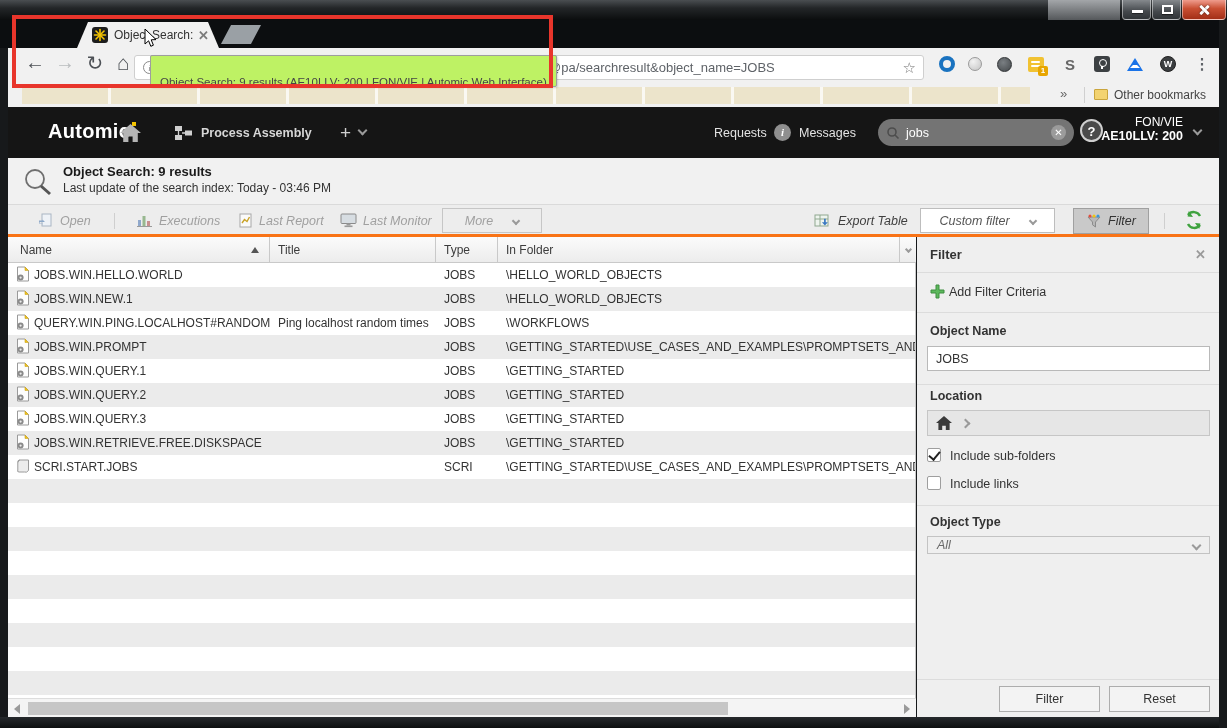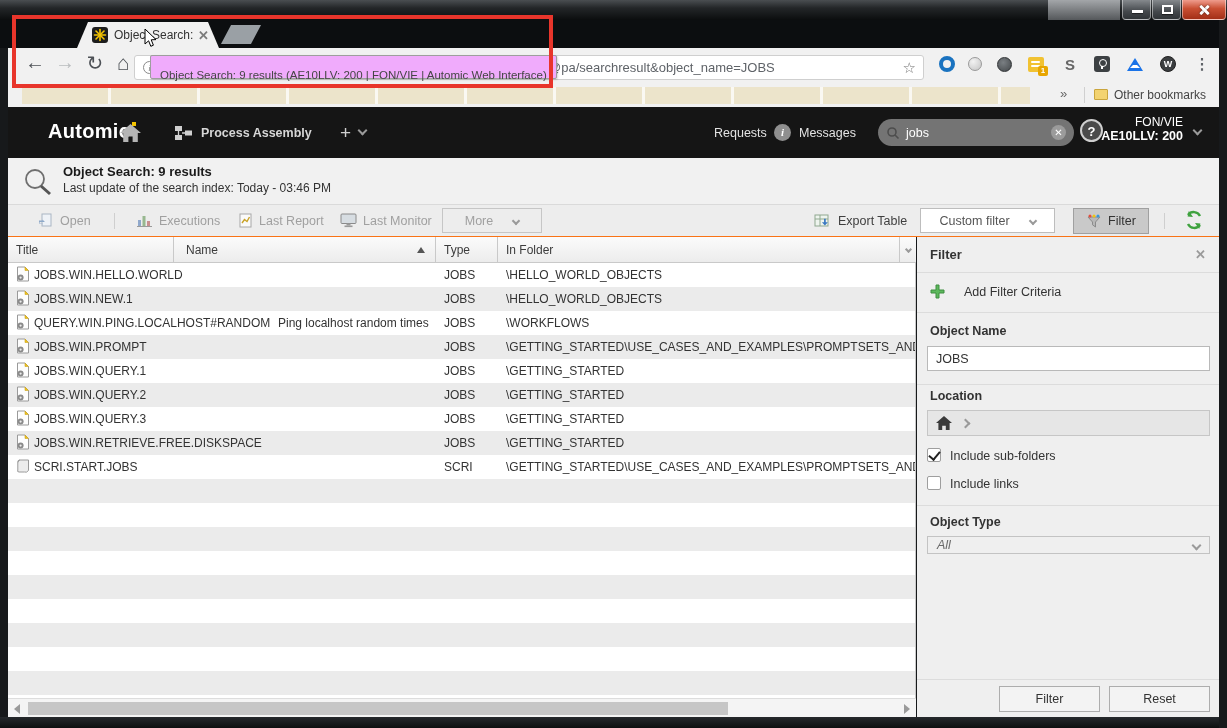--- a/index.html
+++ b/index.html
@@ -65,22 +65,22 @@
   .bmbar { position:absolute; left:8px; top:85px; width:1211px; height:22px; background:#f1f1f1; }
   .bm-strip { position:absolute; left:14px; top:2px; width:1008px; height:17px; background:#ece4cb;
     background-image:repeating-linear-gradient(90deg, rgba(255,255,255,0) 0 86px, rgba(255,255,255,.75) 86px 89px); }
   .bm-over { position:absolute; left:1052px; top:1px; font-size:13px; color:#666; }
   .bm-sep { position:absolute; left:1076px; top:2px; width:1px; height:16px; background:#d0d0d0; }
   .bm-folder { position:absolute; left:1086px; top:4px; width:14px; height:11px; background:#f3d370; border:1px solid #caa53d; border-radius:1px; }
   .bm-label { position:absolute; left:1106px; top:3px; font-size:12px; color:#444; }
 
   
   .red-box { position:absolute; left:12px; top:15px; width:541px; height:73px; border:4px solid #e8352b; z-index:60; }
-  .tooltip { position:absolute; left:150px; top:55px; height:24px; background:#f0abfc; border:1px solid #9e9e9e; border-radius:2px;
-    font-size:11.5px; color:#454545; line-height:22px; padding:8px 9px; white-space:nowrap; z-index:40; box-shadow:1px 1px 2px rgba(0,0,0,.15); }
+  .tooltip { position:absolute; left:150px; top:55px; height:24px; background:#bef264; border:1px solid #9e9e9e; border-radius:2px;
+    font-size:11.5px; color:#454545; line-height:22px; padding:15px 9px; white-space:nowrap; z-index:40; box-shadow:1px 1px 2px rgba(0,0,0,.15); }
   .cursor { position:absolute; left:144px; top:29px; z-index:70; }
 
   
   .ah { position:absolute; left:8px; top:107px; width:1211px; height:51px; background:#151515; }
   .ah-logo { position:absolute; left:40px; top:13px; color:#fff; font-size:20px; font-weight:bold; letter-spacing:.3px; }
   .ah-logo::after { content:""; position:absolute; right:-6px; top:2px; width:4px; height:4px; background:#f5c400; }
   .ah-item { position:absolute; top:0; height:51px; display:flex; align-items:center; gap:8px; color:#d6d6d6; }
   .ah-label { font-size:12.5px; font-weight:bold; color:#d6d6d6; }
   .chev { display:inline-block; width:7px; height:7px; border-right:2px solid #9a9a9a; border-bottom:2px solid #9a9a9a; transform:rotate(45deg); }
   .chev.r { transform:rotate(-45deg); }
@@ -97,21 +97,21 @@
   .acct-l1 { font-size:12px; } .acct-l2 { font-size:12.5px; font-weight:bold; }
   .acct-chev { position:absolute; right:18px; top:20px; }
 
   
   .ph { position:absolute; left:8px; top:158px; width:1211px; height:47px; background:#f1f1f1; border-bottom:1px solid #dadada; }
   .ph-icon { position:absolute; left:14px; top:9px; }
   .ph-title { position:absolute; left:55px; top:6px; font-size:13px; font-weight:bold; color:#1a1a1a; }
   .ph-sub { position:absolute; left:55px; top:23px; font-size:12px; color:#333; }
 
   
-  .atb { position:absolute; left:8px; top:205px; width:1211px; height:32px; background:#ededed; border-bottom:1px solid #f97316; }
+  .atb { position:absolute; left:8px; top:205px; width:1211px; height:32px; background:#ededed; border-bottom:3px solid #f97316;font-style:italic; }
   .atb-item { position:absolute; top:0; height:31px; display:flex; align-items:center; gap:6px; font-size:12.5px; color:#a0a0a0; }
   .atb-item.en { color:#3f3f3f; }
   .atb-sep { position:absolute; top:8px; width:1px; height:16px; background:#cfcfcf; }
   .drop { border:1px solid #c6c6c6; height:25px; display:flex; align-items:center; justify-content:center; gap:20px; font-size:12.5px; }
   .drop .chev { width:6px; height:6px; }
   .btn-filter { position:absolute; left:1065px; top:3px; width:76px; height:26px; background:#c9c9c9; border:1px solid #a0a0a0;
     display:flex; align-items:center; justify-content:center; gap:6px; font-size:12.5px; color:#333; }
   .refresh { position:absolute; left:1176px; top:5px; }
 
   
@@ -364,27 +364,27 @@
         <path d="M16 6 A7 7 0 0 0 4 5" stroke="#3fa23f" stroke-width="2.4" fill="none"></path>
         <path d="M4 14 A7 7 0 0 0 16 15" stroke="#3fa23f" stroke-width="2.4" fill="none"></path>
         <path d="M4.8 1 L3.6 6.4 9 7 Z" fill="#3fa23f"></path>
           <path d="M15.2 19 L16.4 13.6 11 13 Z" fill="#3fa23f"></path>
         </svg>
     </div>
   </div>
 
   <div class="table">
     <div class="thead">
+      <div class="th th-name">
+        <span>Name</span>
+        <span class="sort-asc"></span>
+      </div>
       <div class="th th-title">
           <span>Title</span>
         </div>
-      <div class="th th-name">
-        <span>Name</span>
-        <span class="sort-asc"></span>
-      </div>
       <div class="th th-type">
           <span>Type</span>
         </div>
       <div class="th th-folder">
           <span>In Folder</span>
         </div>
       <div class="th-opts">
           <span class="chev"></span>
         </div>
     </div>
@@ -539,21 +539,21 @@
     <span class="hs-thumb"></span>
     <span class="hs-arrow hs-right"></span>
   </div>
 
   <div class="fp">
     <div class="fp-row" style="top:10px">
       <span class="fp-title">Filter</span>
       <span class="fp-close">✕</span>
     </div>
     <div class="fp-hr" style="top:35px"></div>
-    <div class="fp-row" style="top:47px;display:flex;align-items:center;gap:19px">
+    <div class="fp-row" style="top:47px;display:flex;align-items:center;gap:4px">
       <svg width="15" height="15">
           <path d="M6 1 h3 v5 h5 v3 h-5 v5 h-3 v-5 h-5 v-3 h5 Z" fill="#5cb85c" stroke="#3e8e41"></path>
         </svg>
       <span>Add Filter Criteria</span>
     </div>
     <div class="fp-hr" style="top:75px"></div>
     <div class="fp-row fp-label" style="top:87px">Object Name</div>
     <input class="fp-input" style="top: 109px;" value="JOBS">
     <div class="fp-hr" style="top:147px"></div>
     <div class="fp-row fp-label" style="top:152px">Location</div>

